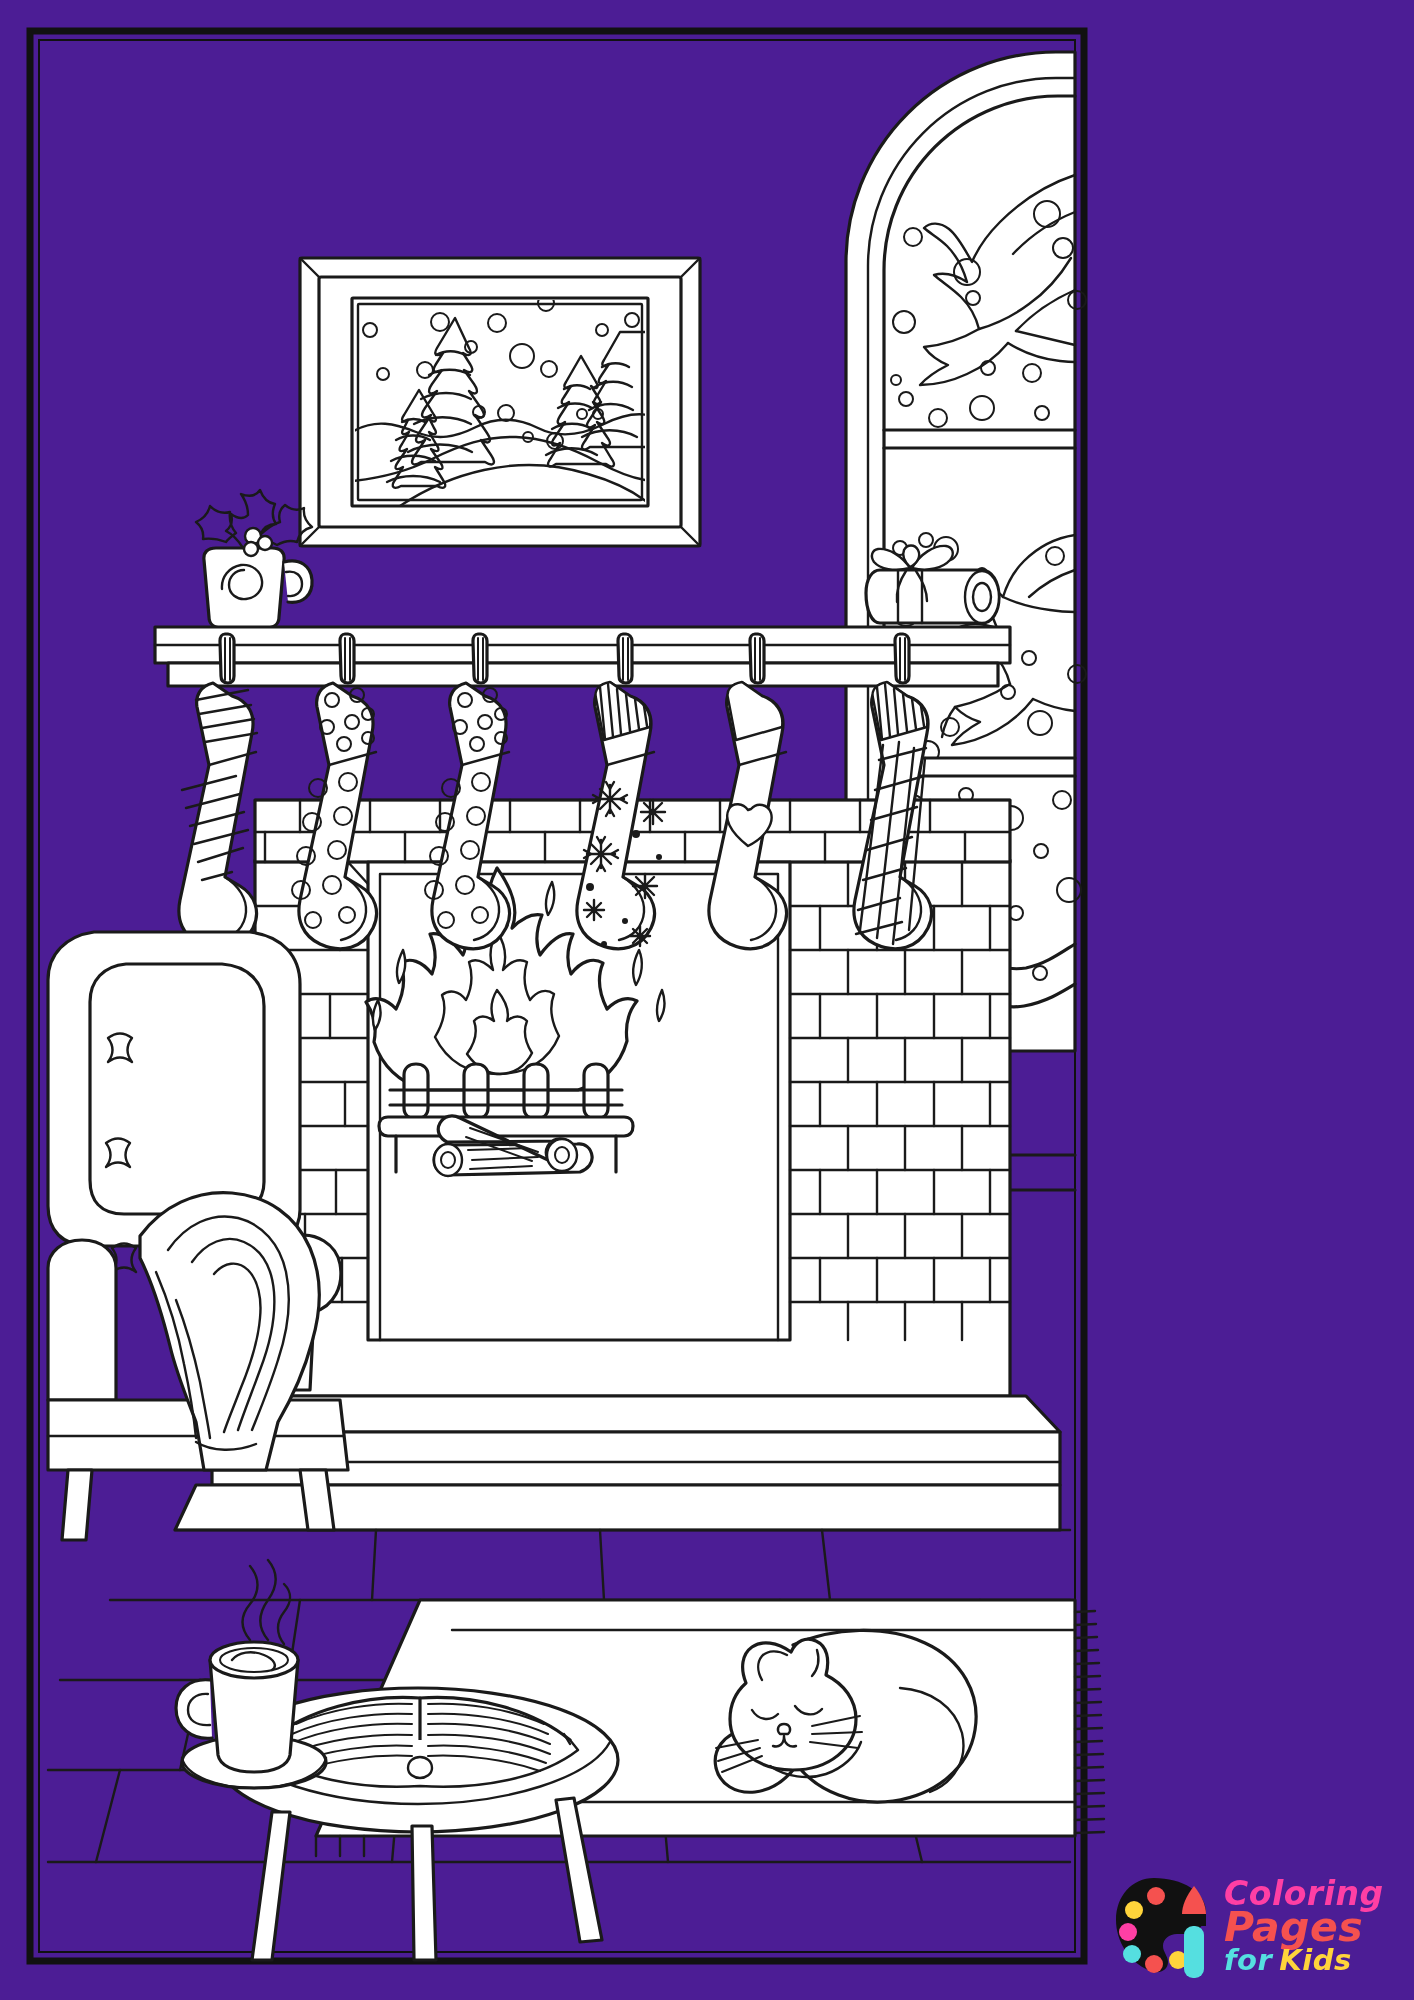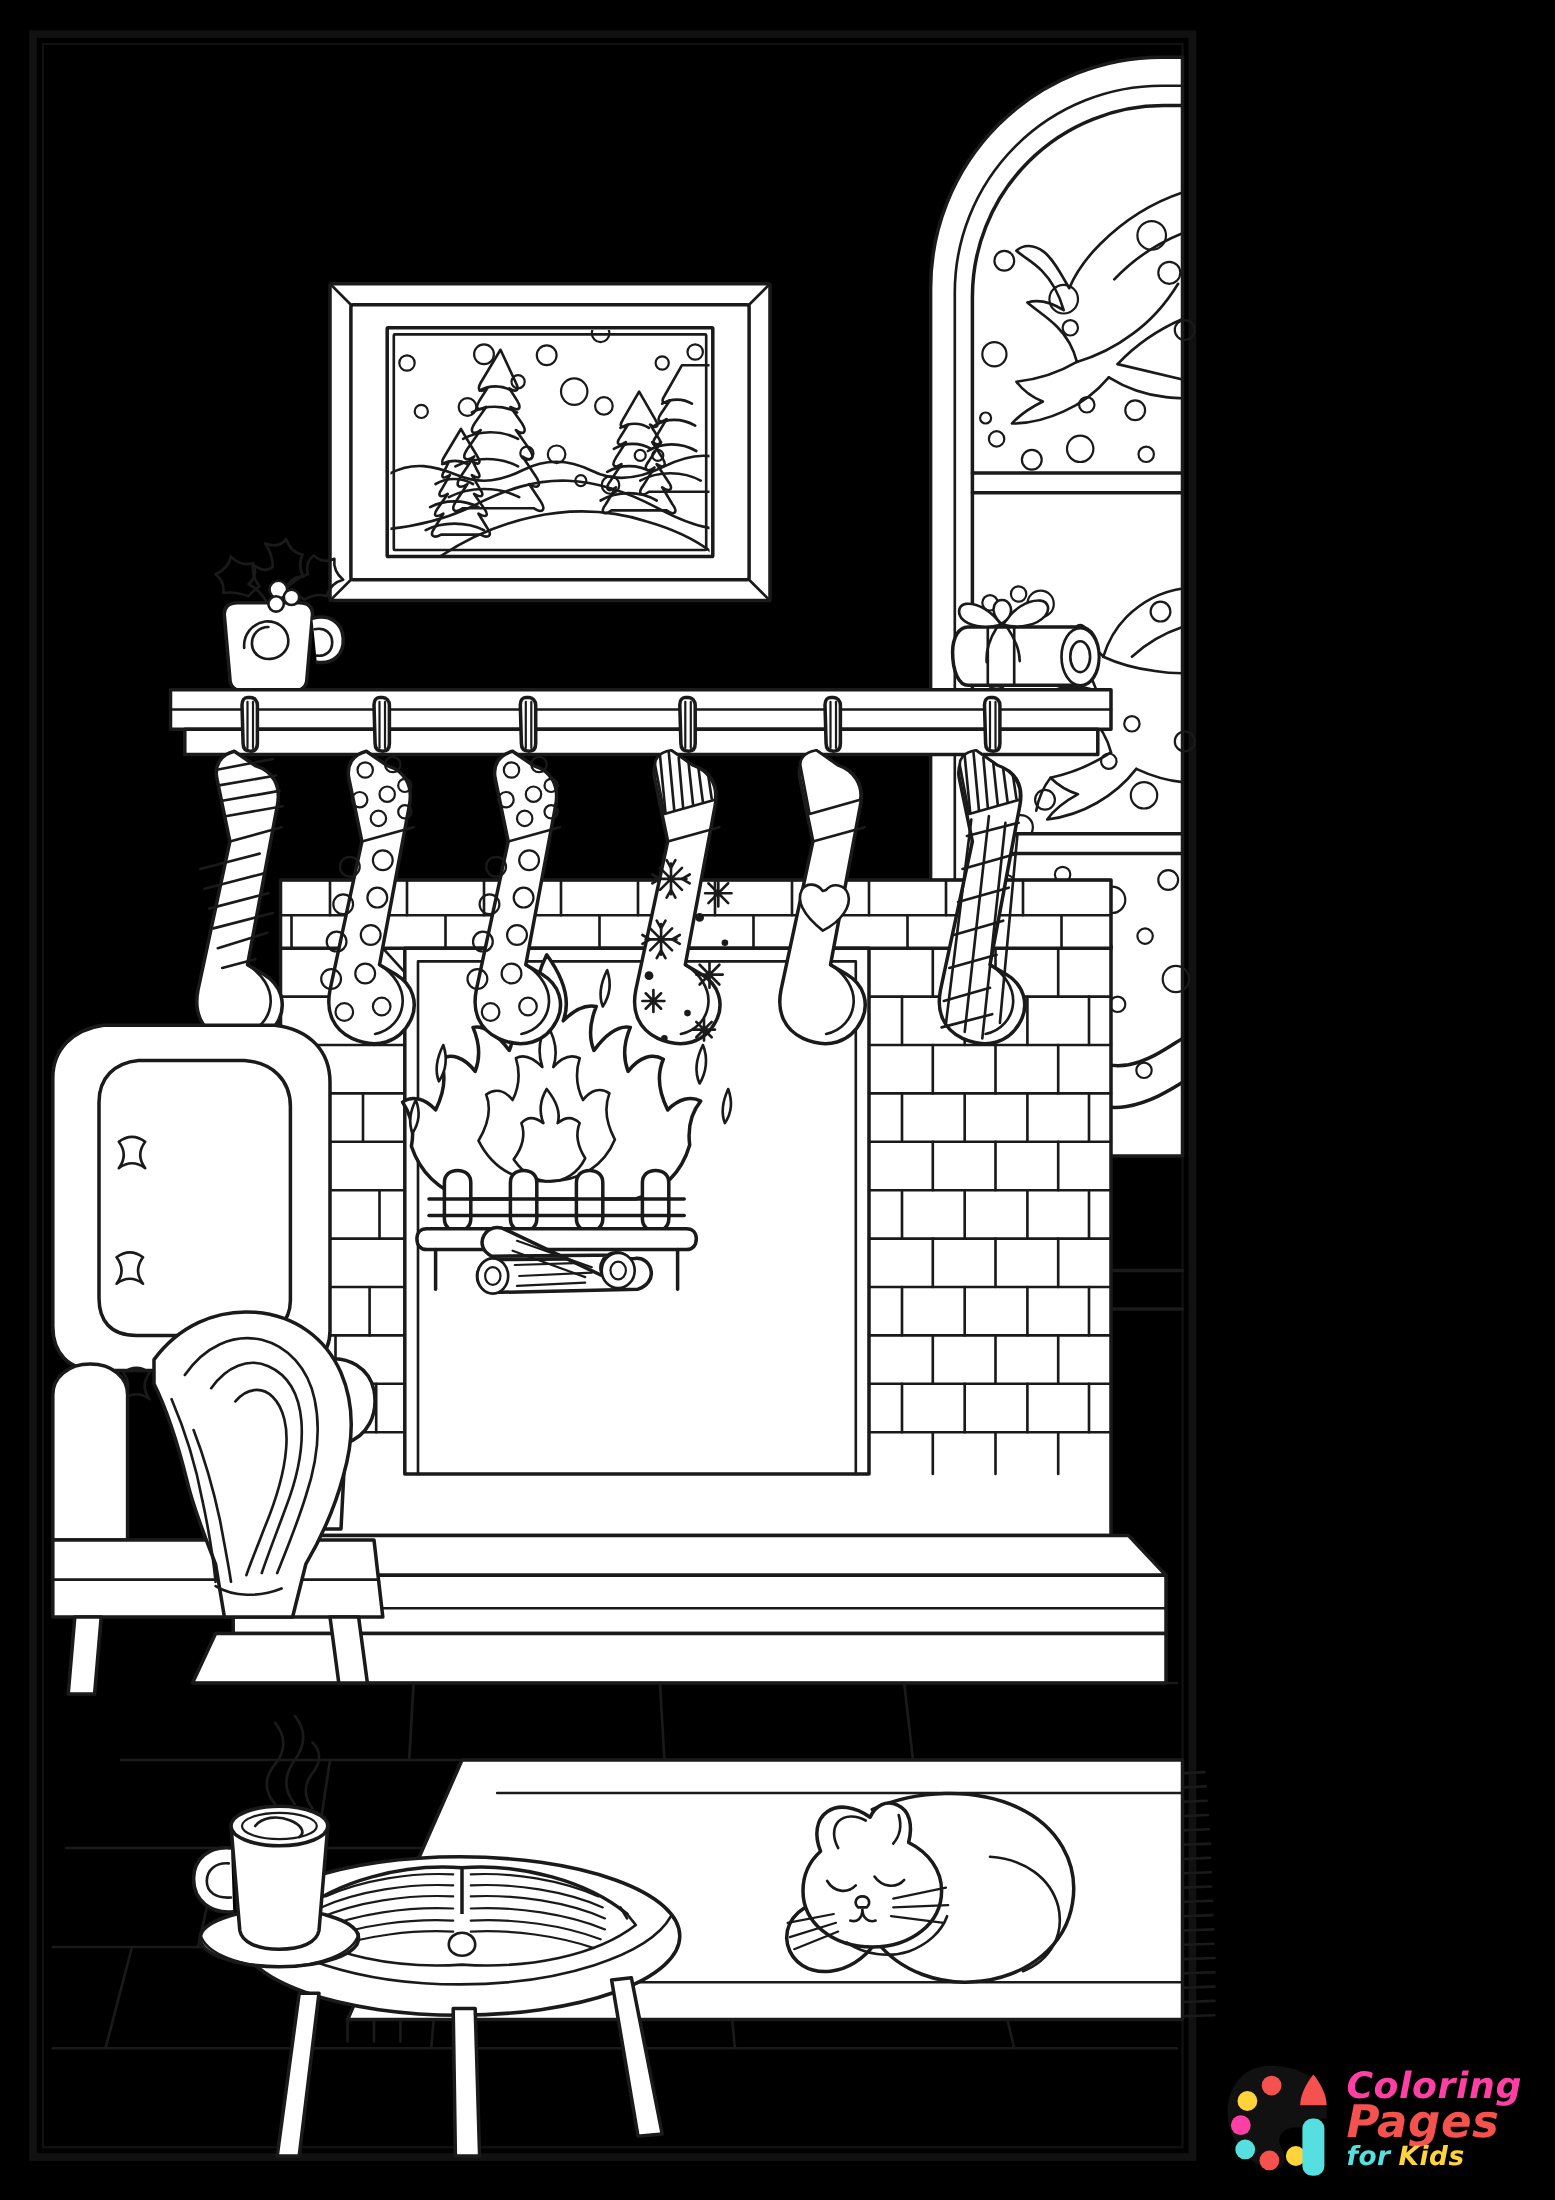--- a/index.html
+++ b/index.html
@@ -1,37 +1,37 @@
 <!DOCTYPE html>
 <html><head>
 <meta charset="utf-8">
 <title>Christmas Fireplace Coloring Page</title>
 <style>
   html,body{margin:0;padding:0;background:#ffffff;}
   body{
     width:1414px;height:2000px;overflow:hidden;position:relative;
     font-family:"Liberation Sans", sans-serif;
   }
-  #page{position:relative;width:1414px;height:2000px;background:#000000;}
+  #page{position:relative;width:1414px;height:2000px;background:#4c1d95;}
   #art{position:absolute;left:0;top:0;width:1414px;height:2000px;}
   .logo-wrap{
     position:absolute;left:1110px;top:1862px;width:290px;height:128px;
     display:flex;align-items:center;gap:6px;
   }
   .logo-mark{width:108px;height:112px;flex:0 0 auto;position:relative;}
   .logo-text{display:flex;flex-direction:column;justify-content:center;line-height:0.92;}
   .logo-line{
     font-family:"DejaVu Sans", sans-serif;
     font-weight:bold;font-style:italic;
     letter-spacing:0.5px;
     white-space:nowrap;
   }
   .l1{font-size:33px;}
   .l2{font-size:41px;}
-  .l3{font-size:24px;display:flex;gap:7px;align-items:flex-end;}
+  .l3{font-size:29px;display:flex;gap:7px;align-items:flex-end;}
   .nb{display:inline-block;}
 </style>
 </head>
 <body>
 
 <div id="page">
 
   <svg id="art" viewBox="0 0 1414 2000" xmlns="http://www.w3.org/2000/svg">
     <defs>
       <style>

